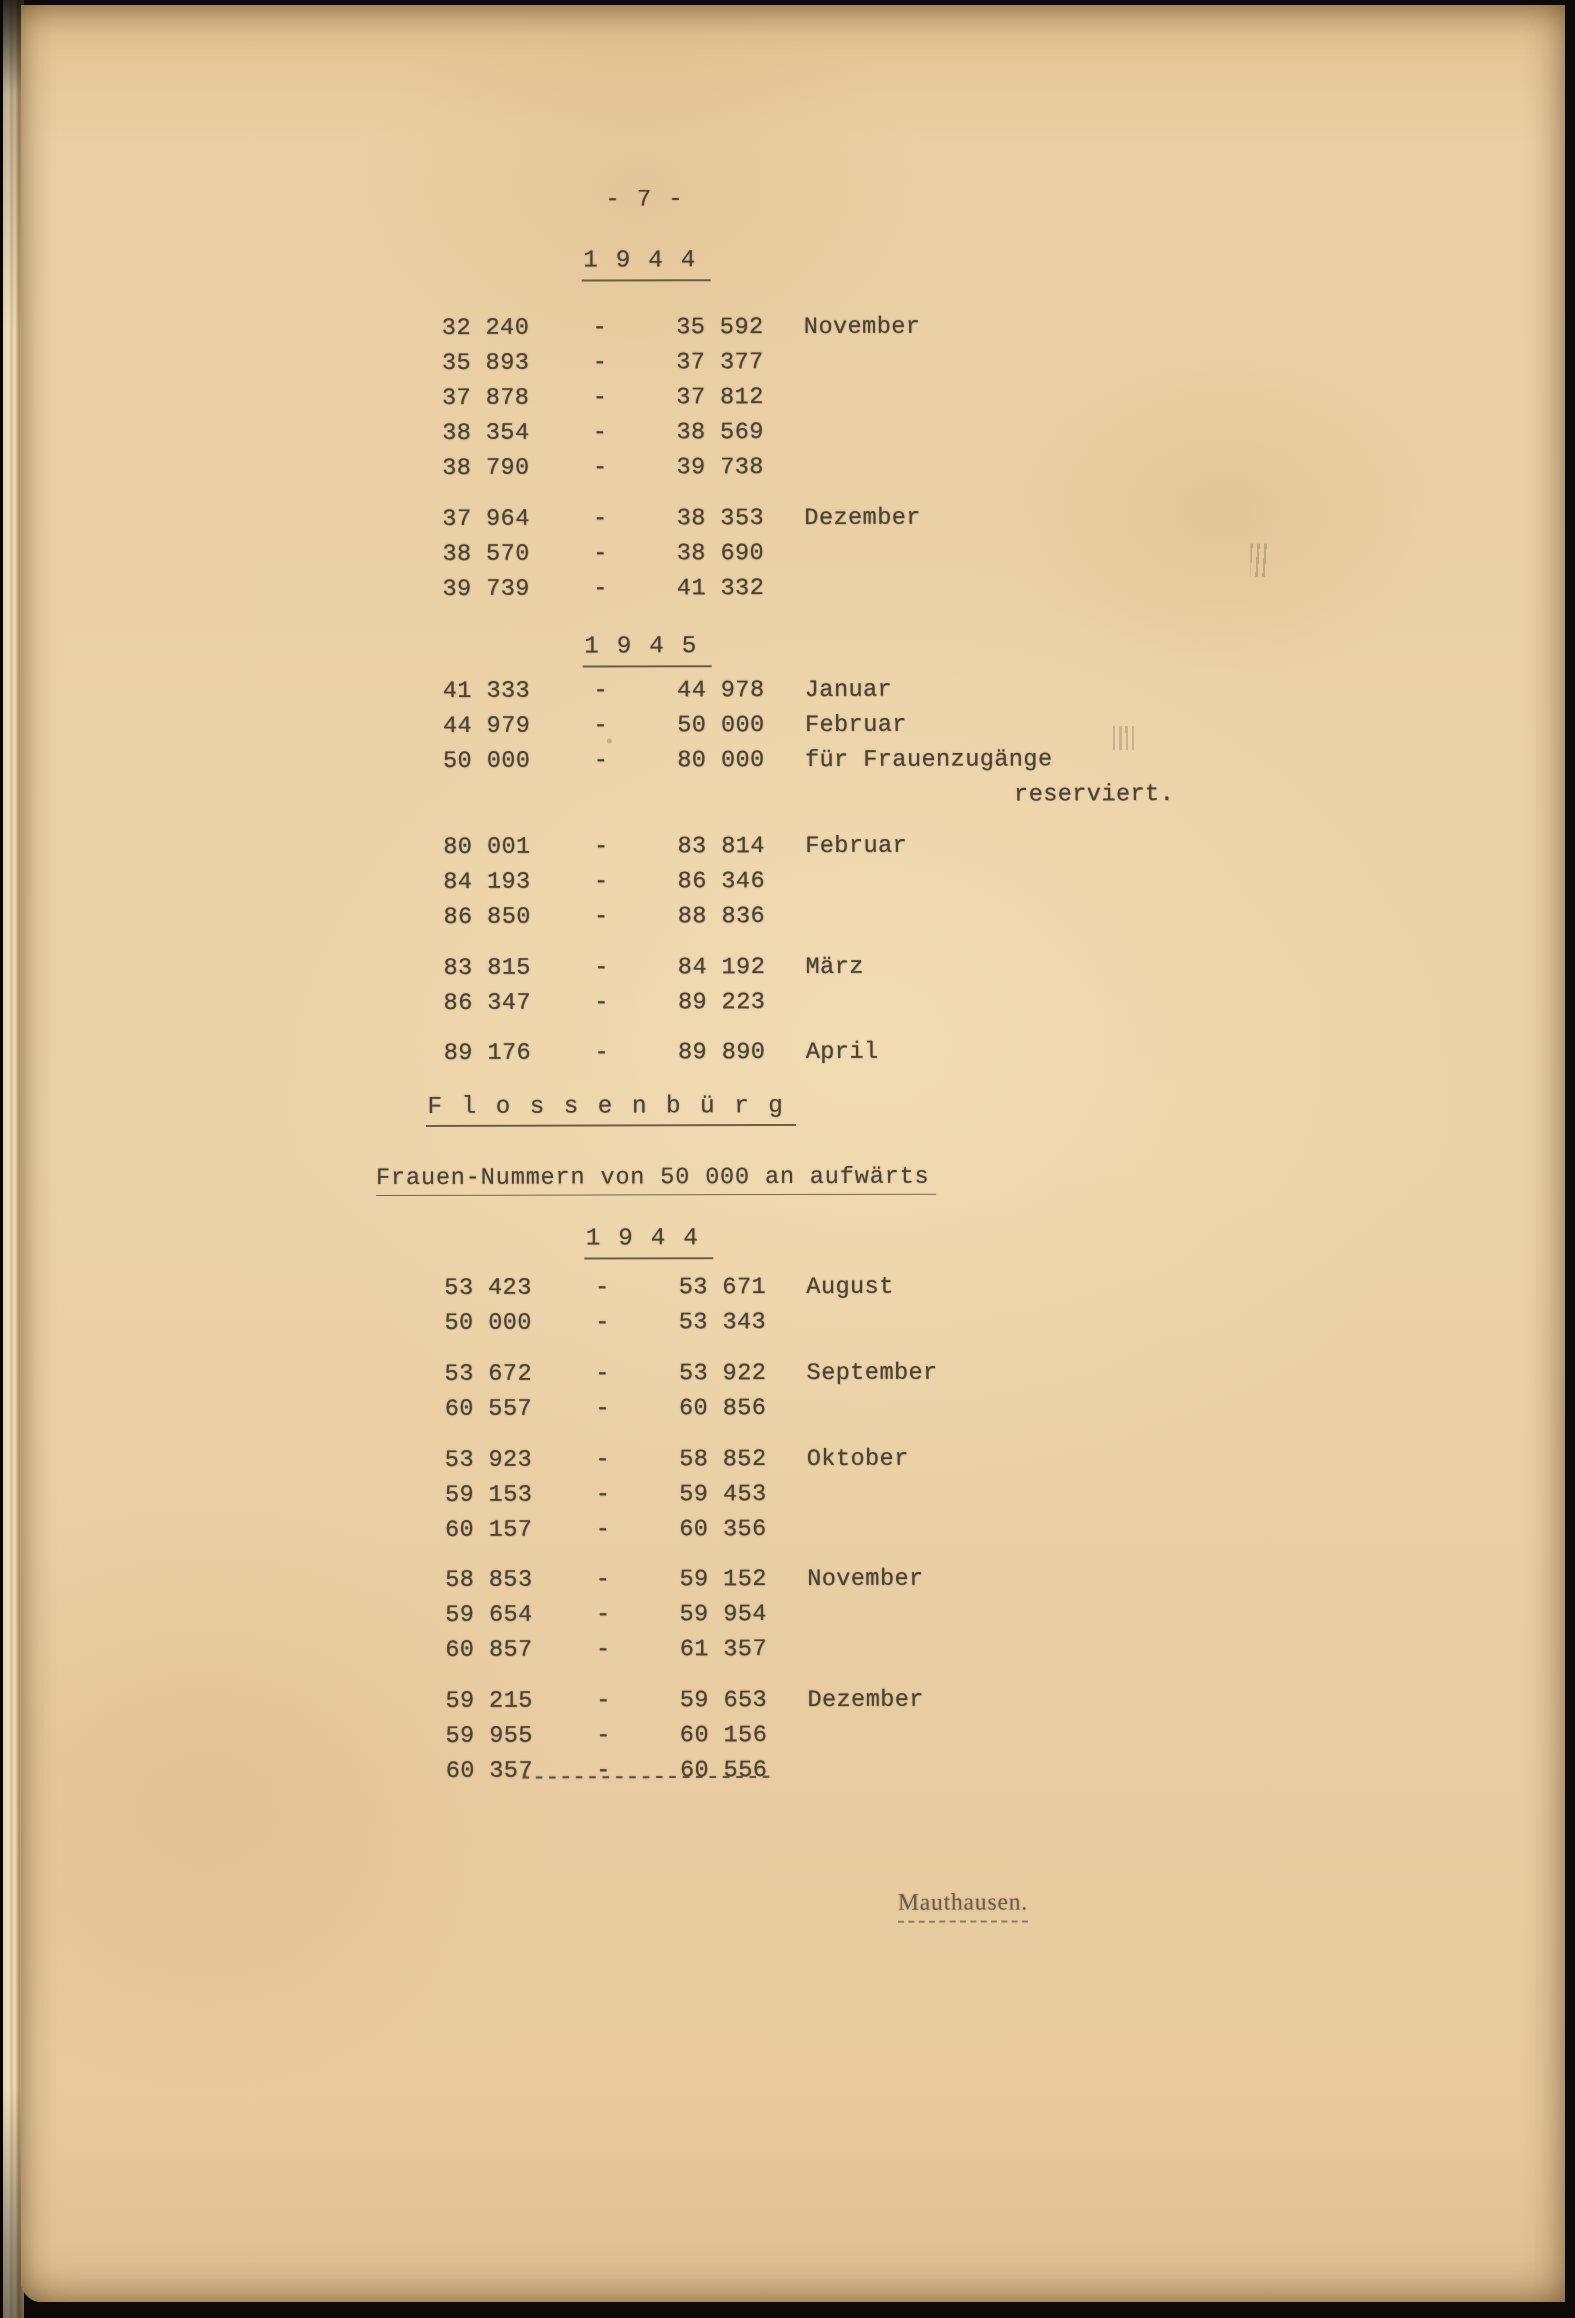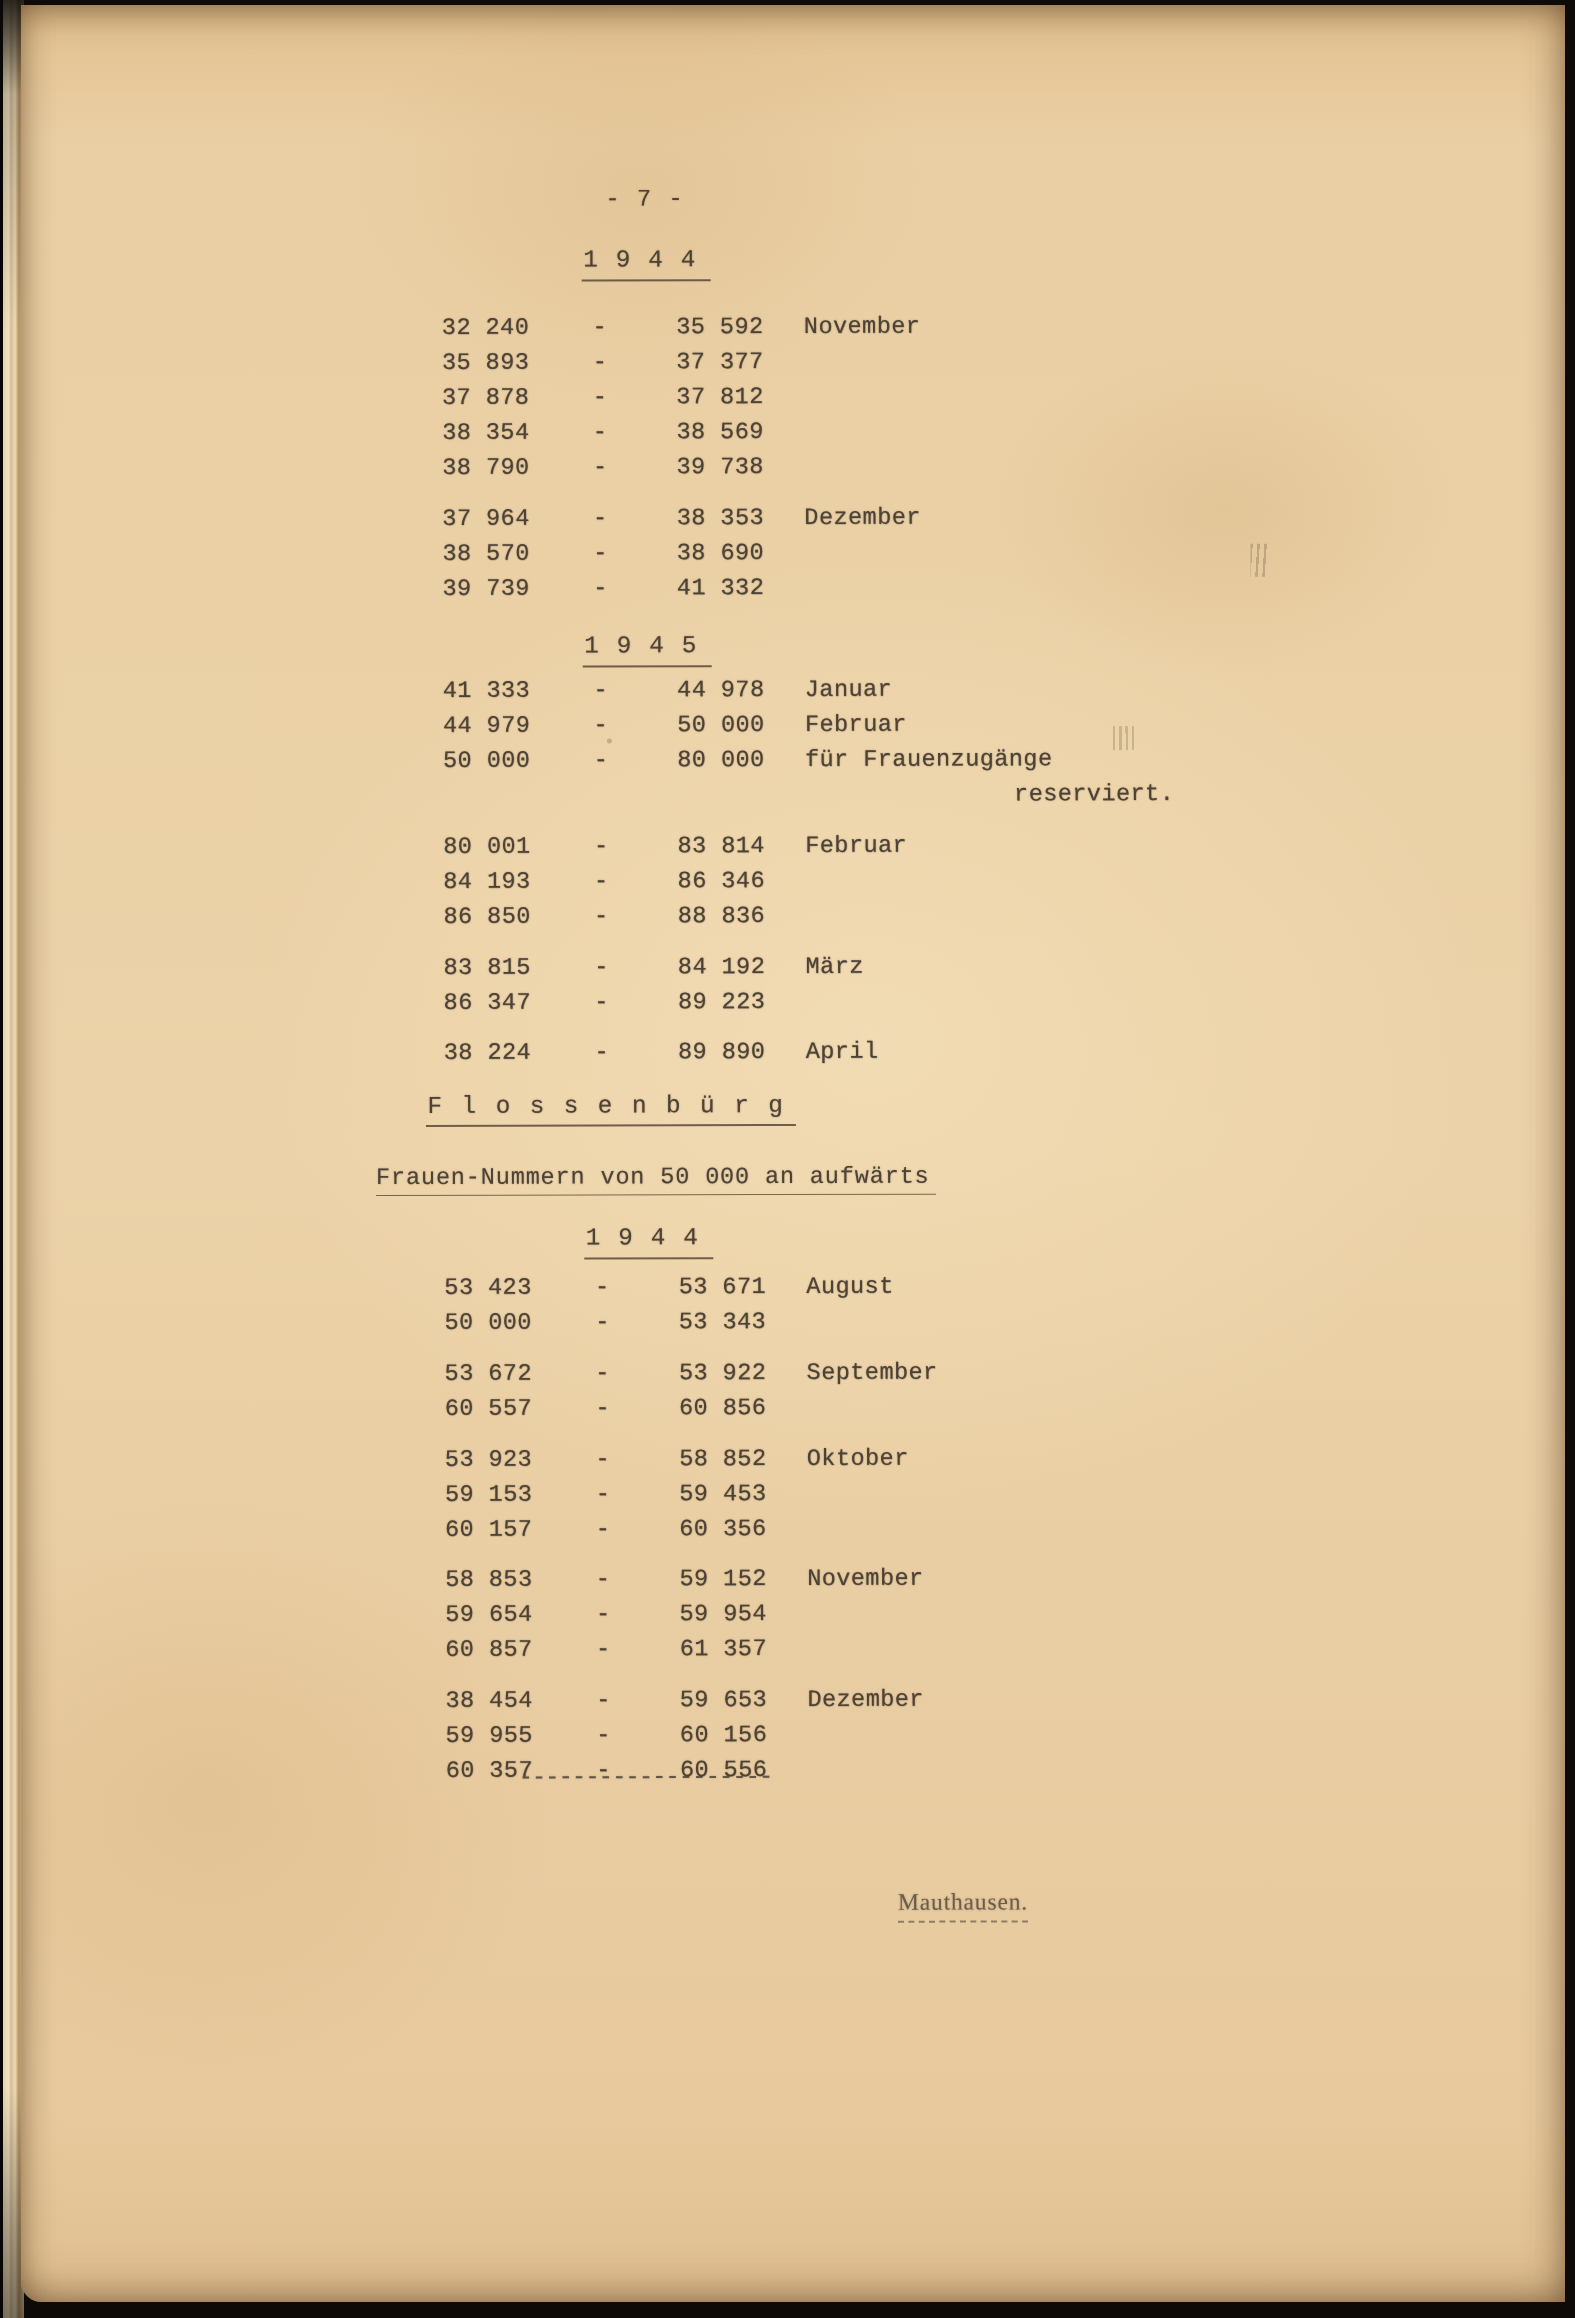--- a/index.html
+++ b/index.html
@@ -147,21 +147,21 @@
           <div class="group">
             <div class="row"><span class="from">80 001</span><span class="dash">-</span><span class="to">83 814</span><span class="label">Februar</span></div>
             <div class="row"><span class="from">84 193</span><span class="dash">-</span><span class="to">86 346</span><span class="label"></span></div>
             <div class="row"><span class="from">86 850</span><span class="dash">-</span><span class="to">88 836</span><span class="label"></span></div>
           </div>
           <div class="group">
             <div class="row"><span class="from">83 815</span><span class="dash">-</span><span class="to">84 192</span><span class="label">März</span></div>
             <div class="row"><span class="from">86 347</span><span class="dash">-</span><span class="to">89 223</span><span class="label"></span></div>
           </div>
           <div class="group">
-            <div class="row"><span class="from">38 224</span><span class="dash">-</span><span class="to">89 890</span><span class="label">April</span></div>
+            <div class="row"><span class="from">89 176</span><span class="dash">-</span><span class="to">89 890</span><span class="label">April</span></div>
           </div>
         </div>
 
       <div class="camp-title">F l o s s e n b ü r g</div>
 
       <div class="camp-subtitle">Frauen-Nummern von 50 000 an aufwärts</div>
 
       <div class="year-heading h-c">1 9 4 4</div>
 
       <div class="rows t b3">
@@ -177,21 +177,21 @@
             <div class="row"><span class="from">53 923</span><span class="dash">-</span><span class="to">58 852</span><span class="label">Oktober</span></div>
             <div class="row"><span class="from">59 153</span><span class="dash">-</span><span class="to">59 453</span><span class="label"></span></div>
             <div class="row"><span class="from">60 157</span><span class="dash">-</span><span class="to">60 356</span><span class="label"></span></div>
           </div>
           <div class="group">
             <div class="row"><span class="from">58 853</span><span class="dash">-</span><span class="to">59 152</span><span class="label">November</span></div>
             <div class="row"><span class="from">59 654</span><span class="dash">-</span><span class="to">59 954</span><span class="label"></span></div>
             <div class="row"><span class="from">60 857</span><span class="dash">-</span><span class="to">61 357</span><span class="label"></span></div>
           </div>
           <div class="group">
-            <div class="row"><span class="from">38 454</span><span class="dash">-</span><span class="to">59 653</span><span class="label">Dezember</span></div>
+            <div class="row"><span class="from">59 215</span><span class="dash">-</span><span class="to">59 653</span><span class="label">Dezember</span></div>
             <div class="row"><span class="from">59 955</span><span class="dash">-</span><span class="to">60 156</span><span class="label"></span></div>
             <div class="row"><span class="from">60 357</span><span class="dash">-</span><span class="to">60 556</span><span class="label"></span></div>
           </div>
         </div>
 
       <div class="separator">-------------------</div>
 
       <div class="footer-note">Mauthausen.</div>
 
       <div class="smudge s1"></div>

